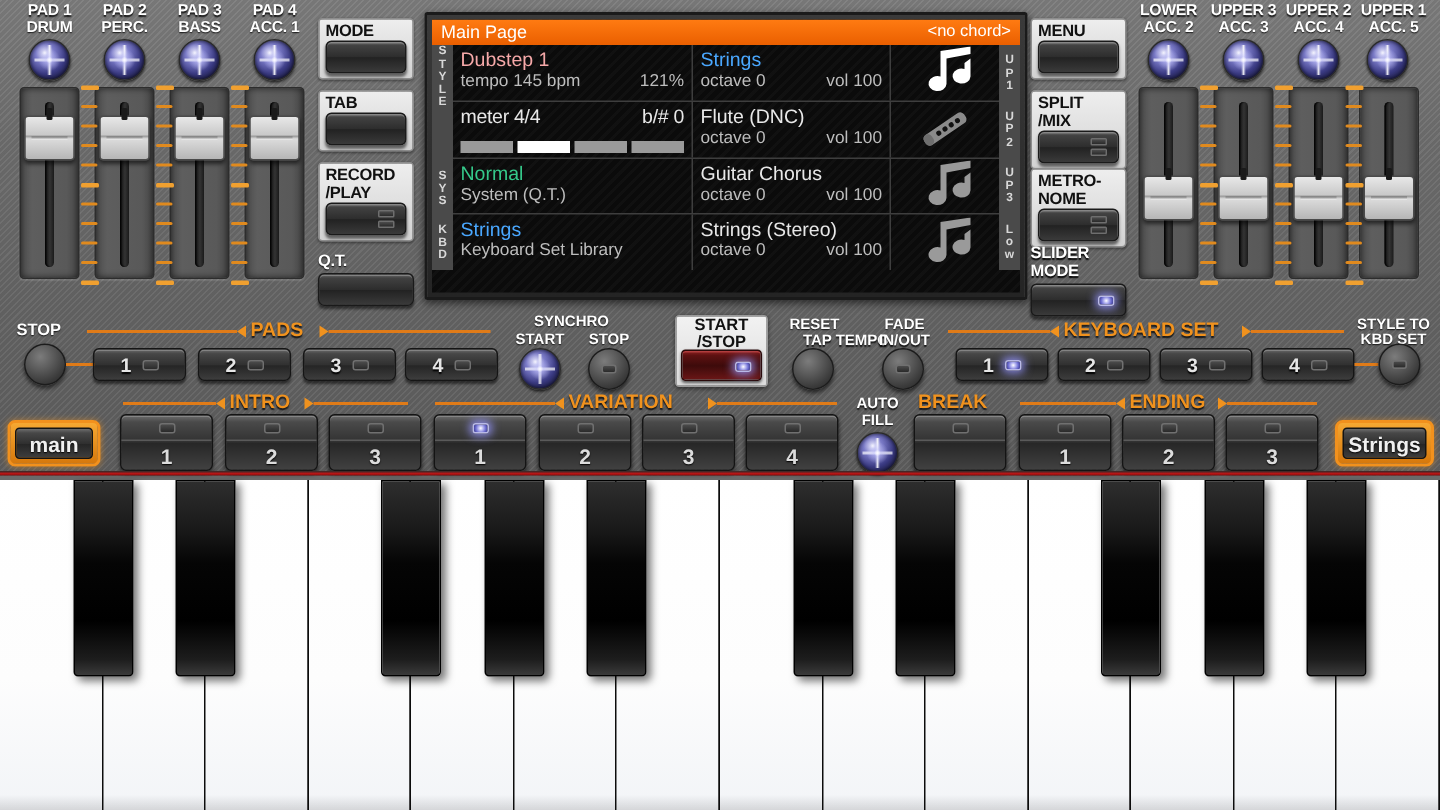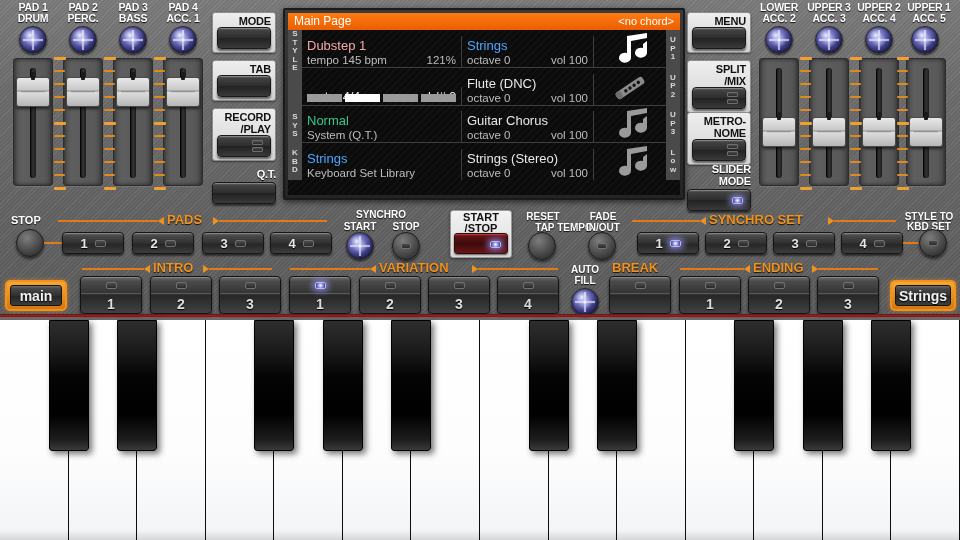--- a/index.html
+++ b/index.html
@@ -79,21 +79,21 @@
   .ticks{ position:absolute; width:12px; height:132px; }
   .ticks i{
     position:absolute; left:0; width:11px; height:2px; display:block;
     background:#e08a1e; border-radius:1px;
   }
   .ticks i.big{ width:12px; height:3px; background:#f0a030; }
 
   
   .fnblock{ position:absolute; }
   .fnlabel{
-    color:#111; font-weight:bold; font-size:11px; text-align:right;
+    color:#111; font-weight:bold; font-size:11px; text-align:left;
     line-height:12px; letter-spacing:-0.2px;
   }
   .fncap{
     background:linear-gradient(180deg,#eeeeee,#d2d2d2);
     border:1px solid #8d8d8d; border-radius:3px; padding:2px 4px 3px;
     box-shadow:0 1px 2px rgba(0,0,0,.45);
   }
   .btn-dark{
     height:22px; border-radius:4px;
     background:linear-gradient(180deg,#6a6a6a 0%,#414141 12%,#2d2d2d 50%,#222 52%,#3a3a3a 100%);
@@ -141,21 +141,21 @@
   .lcd-title .chord{ font-size:11px; }
   .lcd-body{ position:absolute; left:0; right:0; top:17px; bottom:15px; display:flex; }
   .railcol{
     width:14px; background:#4a4a4a; color:#d8d8d8;
     font-size:8px; line-height:8.5px; font-weight:bold; text-align:center;
     display:flex; flex-direction:column;
   }
   .railcol > div{ flex:1; display:flex; flex-direction:column; justify-content:center; }
   .railcol span{ display:block; }
   .rows{ flex:1; display:flex; flex-direction:column; }
-  .lrow{ flex:1; display:flex; border-bottom:1px solid #3e3e3e;align-items:flex-end; }
+  .lrow{ flex:1; display:flex; border-bottom:1px solid #3e3e3e; }
   .lrow:last-child{ border-bottom:none; }
   .cellA{ width:160px; border-right:1px solid #3e3e3e; padding:2px 5px 0; position:relative; }
   .cellB{ flex:1; border-right:1px solid #3e3e3e; padding:2px 5px 0; }
   .cellC{ width:72px; display:flex; align-items:center; justify-content:center; }
   .nm{ font-size:13px; line-height:15px; }
   .nm.pink{ color:#f6a9a9; }
   .nm.blue{ color:#4aa8ff; }
   .nm.green{ color:#35c88a; }
   .nm.white{ color:#e8e8e8; }
   .sub{ color:#bdbdbd; font-size:11.5px; line-height:14px; display:flex; justify-content:space-between; }
@@ -723,21 +723,21 @@
   <div class="roundbtn" style="left:528px;top:232px;"></div>
 
   <div class="ministack" style="left:574px;top:212px;width:58px;">FADE</div>
   <div class="ministack" style="left:574px;top:223px;width:58px;">IN/OUT</div>
   <div class="roundbtn" style="left:588px;top:232px;">
     <span class="ledsm"></span>
   </div>
 
   <div class="grline" style="left:632px;top:220px;width:68px;"></div>
   <div class="gr-ar l" style="left:700px;top:217px;"></div>
-  <div class="grouphdr" style="left:709px;top:212px;">SYNCHRO SET</div>
+  <div class="grouphdr" style="left:709px;top:212px;">KEYBOARD SET</div>
   <div class="gr-ar r" style="left:828px;top:217px;"></div>
   <div class="grline" style="left:834px;top:220px;width:62px;"></div>
 
   <div class="numbtn" style="left:637px;top:232px;width:62px;">
     <span>1</span>
     <span class="ledsm lit"></span>
   </div>
   <div class="numbtn" style="left:705px;top:232px;width:62px;">
     <span>2</span>
     <span class="ledsm"></span>

